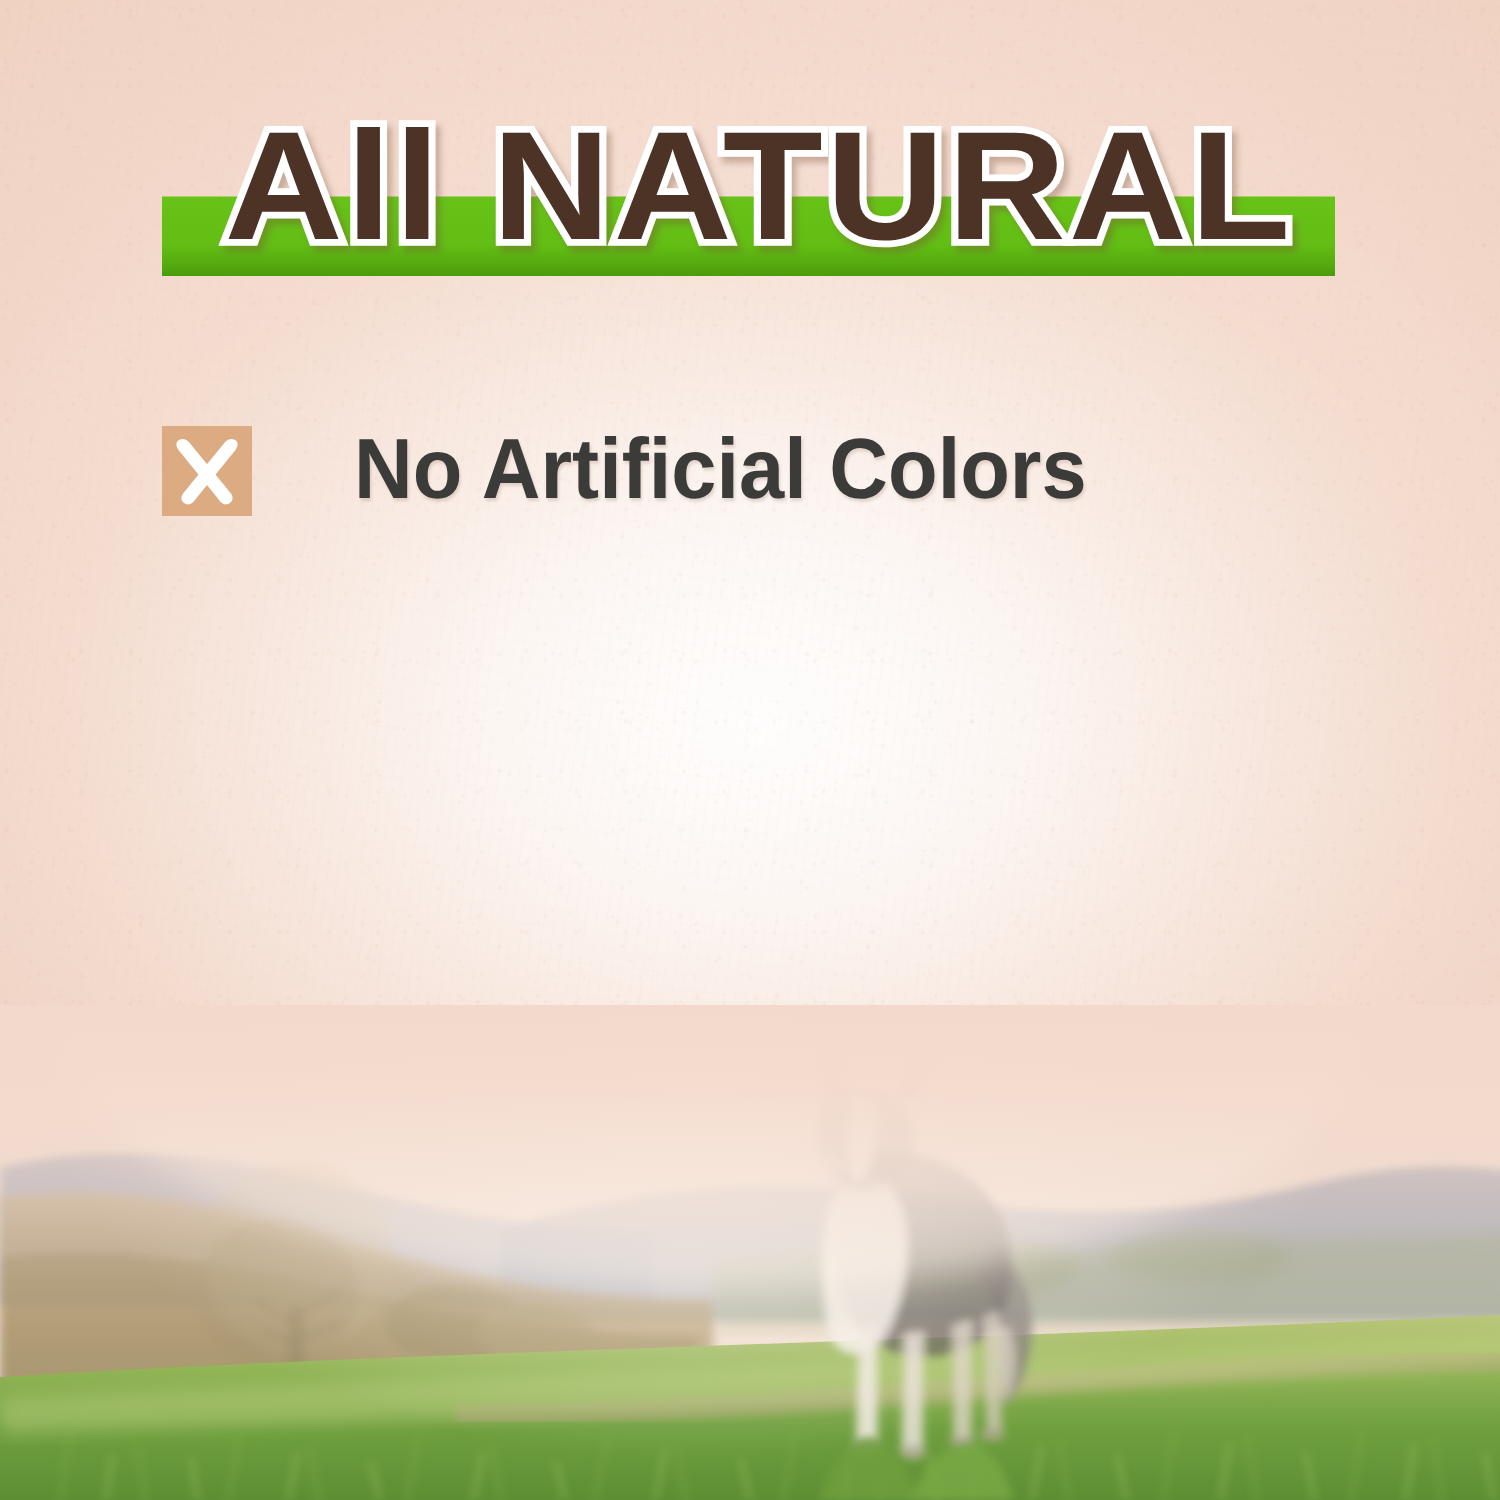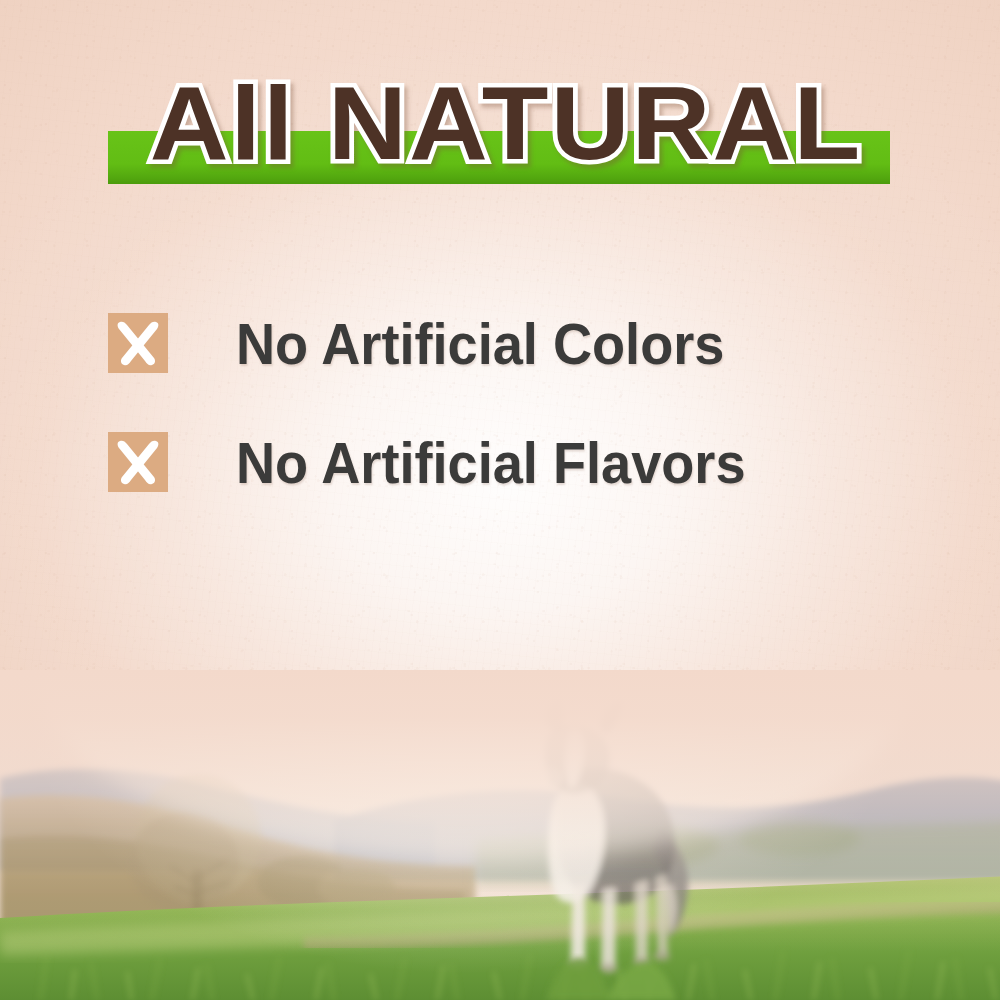--- a/index.html
+++ b/index.html
@@ -138,21 +138,21 @@
 
   
   .claims {
     position: absolute;
     left: 108px;
     top: 254px;
     width: 800px;
   }
   .claim-row {
     display: flex;
-    align-items: flex-end;
+    align-items: center;
     height: 119px;
   }
   .checkbox {
     position: relative;
     flex: 0 0 auto;
     width: 60px;
     height: 60px;
     background: #dcab82;
   }
   .checkbox svg {
@@ -331,26 +331,17 @@
     <div class="claim-row">
       <div class="checkbox">
         <svg viewBox="0 0 60 60">
           <path d="M12,9 C14,8 17,9 19,12 L46,45 C48,48 47,51 44,52 C41,53 39,51 37,48 L11,16 C9,13 9,10 12,9 Z" fill="#ffffff"></path>
           <path d="M48,9 C51,10 51,13 49,16 L23,48 C21,51 19,53 16,52 C13,51 12,48 14,45 L41,12 C43,9 46,8 48,9 Z" fill="#ffffff"></path>
         </svg>
       </div>
       <div class="claim-label">No Artificial Colors</div>
     </div>
 
-    <div class="claim-row">
-      <div class="checkbox">
-        <svg viewBox="0 0 60 60">
-          <path d="M12,9 C14,8 17,9 19,12 L46,45 C48,48 47,51 44,52 C41,53 39,51 37,48 L11,16 C9,13 9,10 12,9 Z" fill="#ffffff"></path>
-          <path d="M48,9 C51,10 51,13 49,16 L23,48 C21,51 19,53 16,52 C13,51 12,48 14,45 L41,12 C43,9 46,8 48,9 Z" fill="#ffffff"></path>
-        </svg>
-      </div>
-      <div class="claim-label">No Artificial Flavors</div>
-    </div>
 
 
 
   </div>
 </div>
 
 </body></html>

